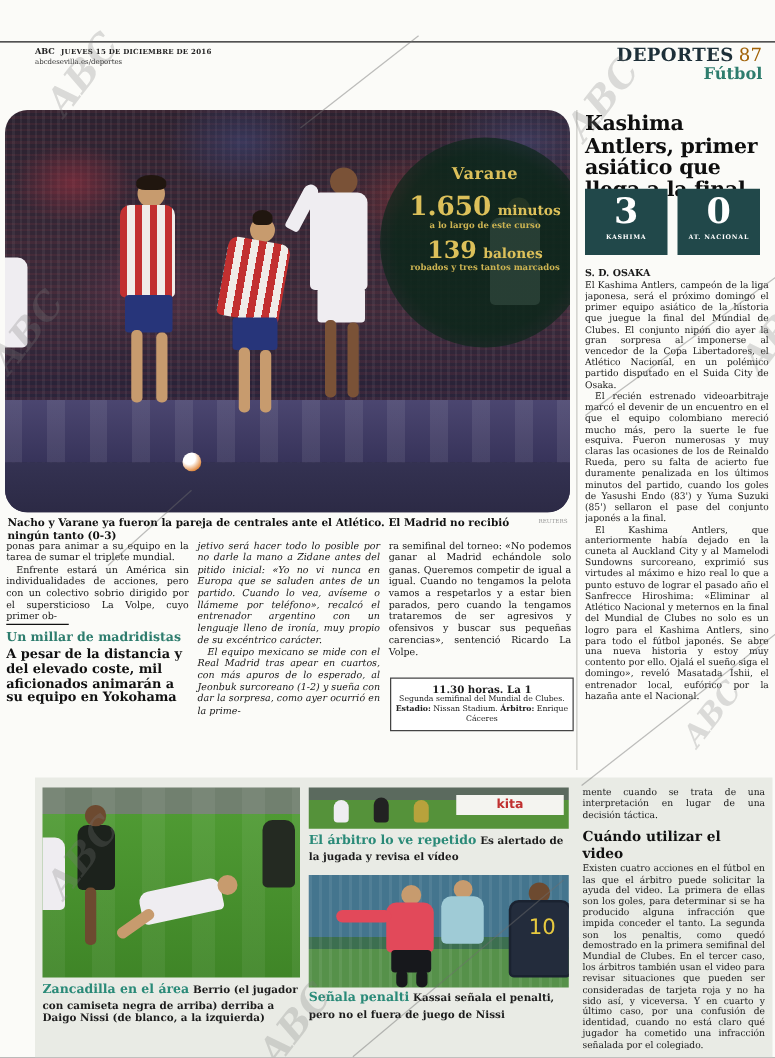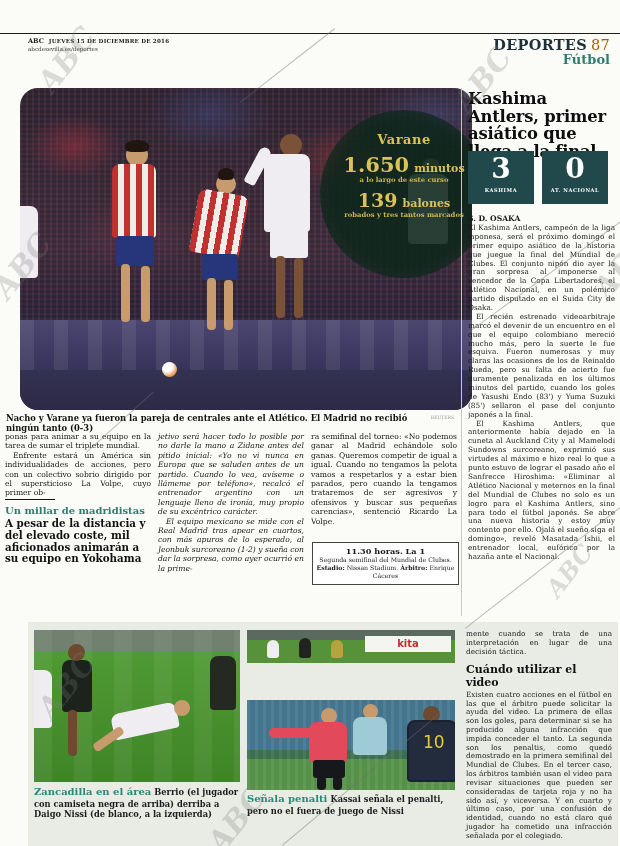--- a/index.html
+++ b/index.html
@@ -9,21 +9,21 @@
   
   .toprule{left:0;top:33px;width:620px;height:1px;background:#1b1b1b;}
   .hl{left:28px;top:37px;font-size:5.6px;line-height:1.35;color:#222;}
   .hl .brand{font-weight:700;font-size:6.5px;margin-right:5px;}
   .hl .date{font-weight:700;letter-spacing:.2px;}
   .hl .url{display:block;color:#333;}
   .hr1{right:10px;top:36px;text-align:right;font-weight:700;font-size:14.5px;letter-spacing:.3px;color:#1d2f38;}
   .hr1 .pgnum{color:#a16207;font-weight:400;margin-left:4px;}
   .hr2{right:10px;top:52px;text-align:right;font-weight:700;font-size:13px;color:#2e7d6e;}
   
-  .photo{left:20px;top:88px;width:452px;height:322px;overflow:hidden;
+  .photo{left:4px;top:88px;width:452px;height:322px;overflow:hidden;
      background:
       radial-gradient(70px 45px at 12% 18%, rgba(160,50,65,.55), transparent 70%),
       radial-gradient(90px 55px at 42% 8%, rgba(65,75,130,.5), transparent 70%),
       radial-gradient(80px 50px at 72% 22%, rgba(150,55,55,.5), transparent 70%),
       radial-gradient(100px 55px at 92% 8%, rgba(75,85,140,.45), transparent 70%),
       radial-gradient(80px 60px at 25% 45%, rgba(120,60,90,.35), transparent 70%),
       repeating-linear-gradient(90deg, rgba(255,255,255,.05) 0 2px, transparent 2px 6px),
       repeating-linear-gradient(0deg, rgba(255,80,80,.07) 0 2px, transparent 2px 5px),
       linear-gradient(180deg,#2b2230 0%,#3a2a3a 50%,#2a2338 68%,#30304e 100%); border-radius: 18px;}
   .boards{left:0;top:232px;width:452px;height:50px;
@@ -236,20 +236,23 @@
   </div>
 
   <div class="abs bphoto bp-mid1">
     <div class="adboard" style="left:118px;top:6px;width:86px;height:16px;font-size:10px;line-height:16px;">
       <span>kita</span>
     </div>
     <div class="pl-torso rm" style="left:20px;top:10px;width:12px;height:18px;"></div>
     <div class="pl-torso" style="left:52px;top:8px;width:12px;height:20px;background:#222;"></div>
     <div class="pl-torso" style="left:84px;top:10px;width:12px;height:18px;background:#b8a23c;"></div>
   </div>
+  <div class="abs bcap cap-mid1">
+    <span class="lead">El árbitro lo ve repetido</span><span>Es alertado de la jugada y revisa el vídeo</span>
+  </div>
 
   <div class="abs bphoto bp-mid2">
     <div class="pl-head" style="left:74px;top:8px;width:16px;height:16px;background:#c79b6e;"></div>
     <div class="pl-torso" style="left:62px;top:22px;width:38px;height:40px;background:#e2495a;"></div>
     <div class="pl-torso" style="left:22px;top:28px;width:44px;height:10px;background:#e2495a;border-radius:5px;"></div>
     <div class="pl-shorts" style="left:66px;top:60px;width:32px;height:18px;background:#17181c;"></div>
     <div class="pl-leg" style="left:70px;top:76px;height:14px;background:#17181c;"></div>
     <div class="pl-leg" style="left:86px;top:76px;height:14px;background:#17181c;"></div>
     <div class="pl-head" style="left:116px;top:4px;width:15px;height:15px;"></div>
     <div class="pl-torso" style="left:106px;top:17px;width:34px;height:38px;background:#9fcbd6;"></div>

